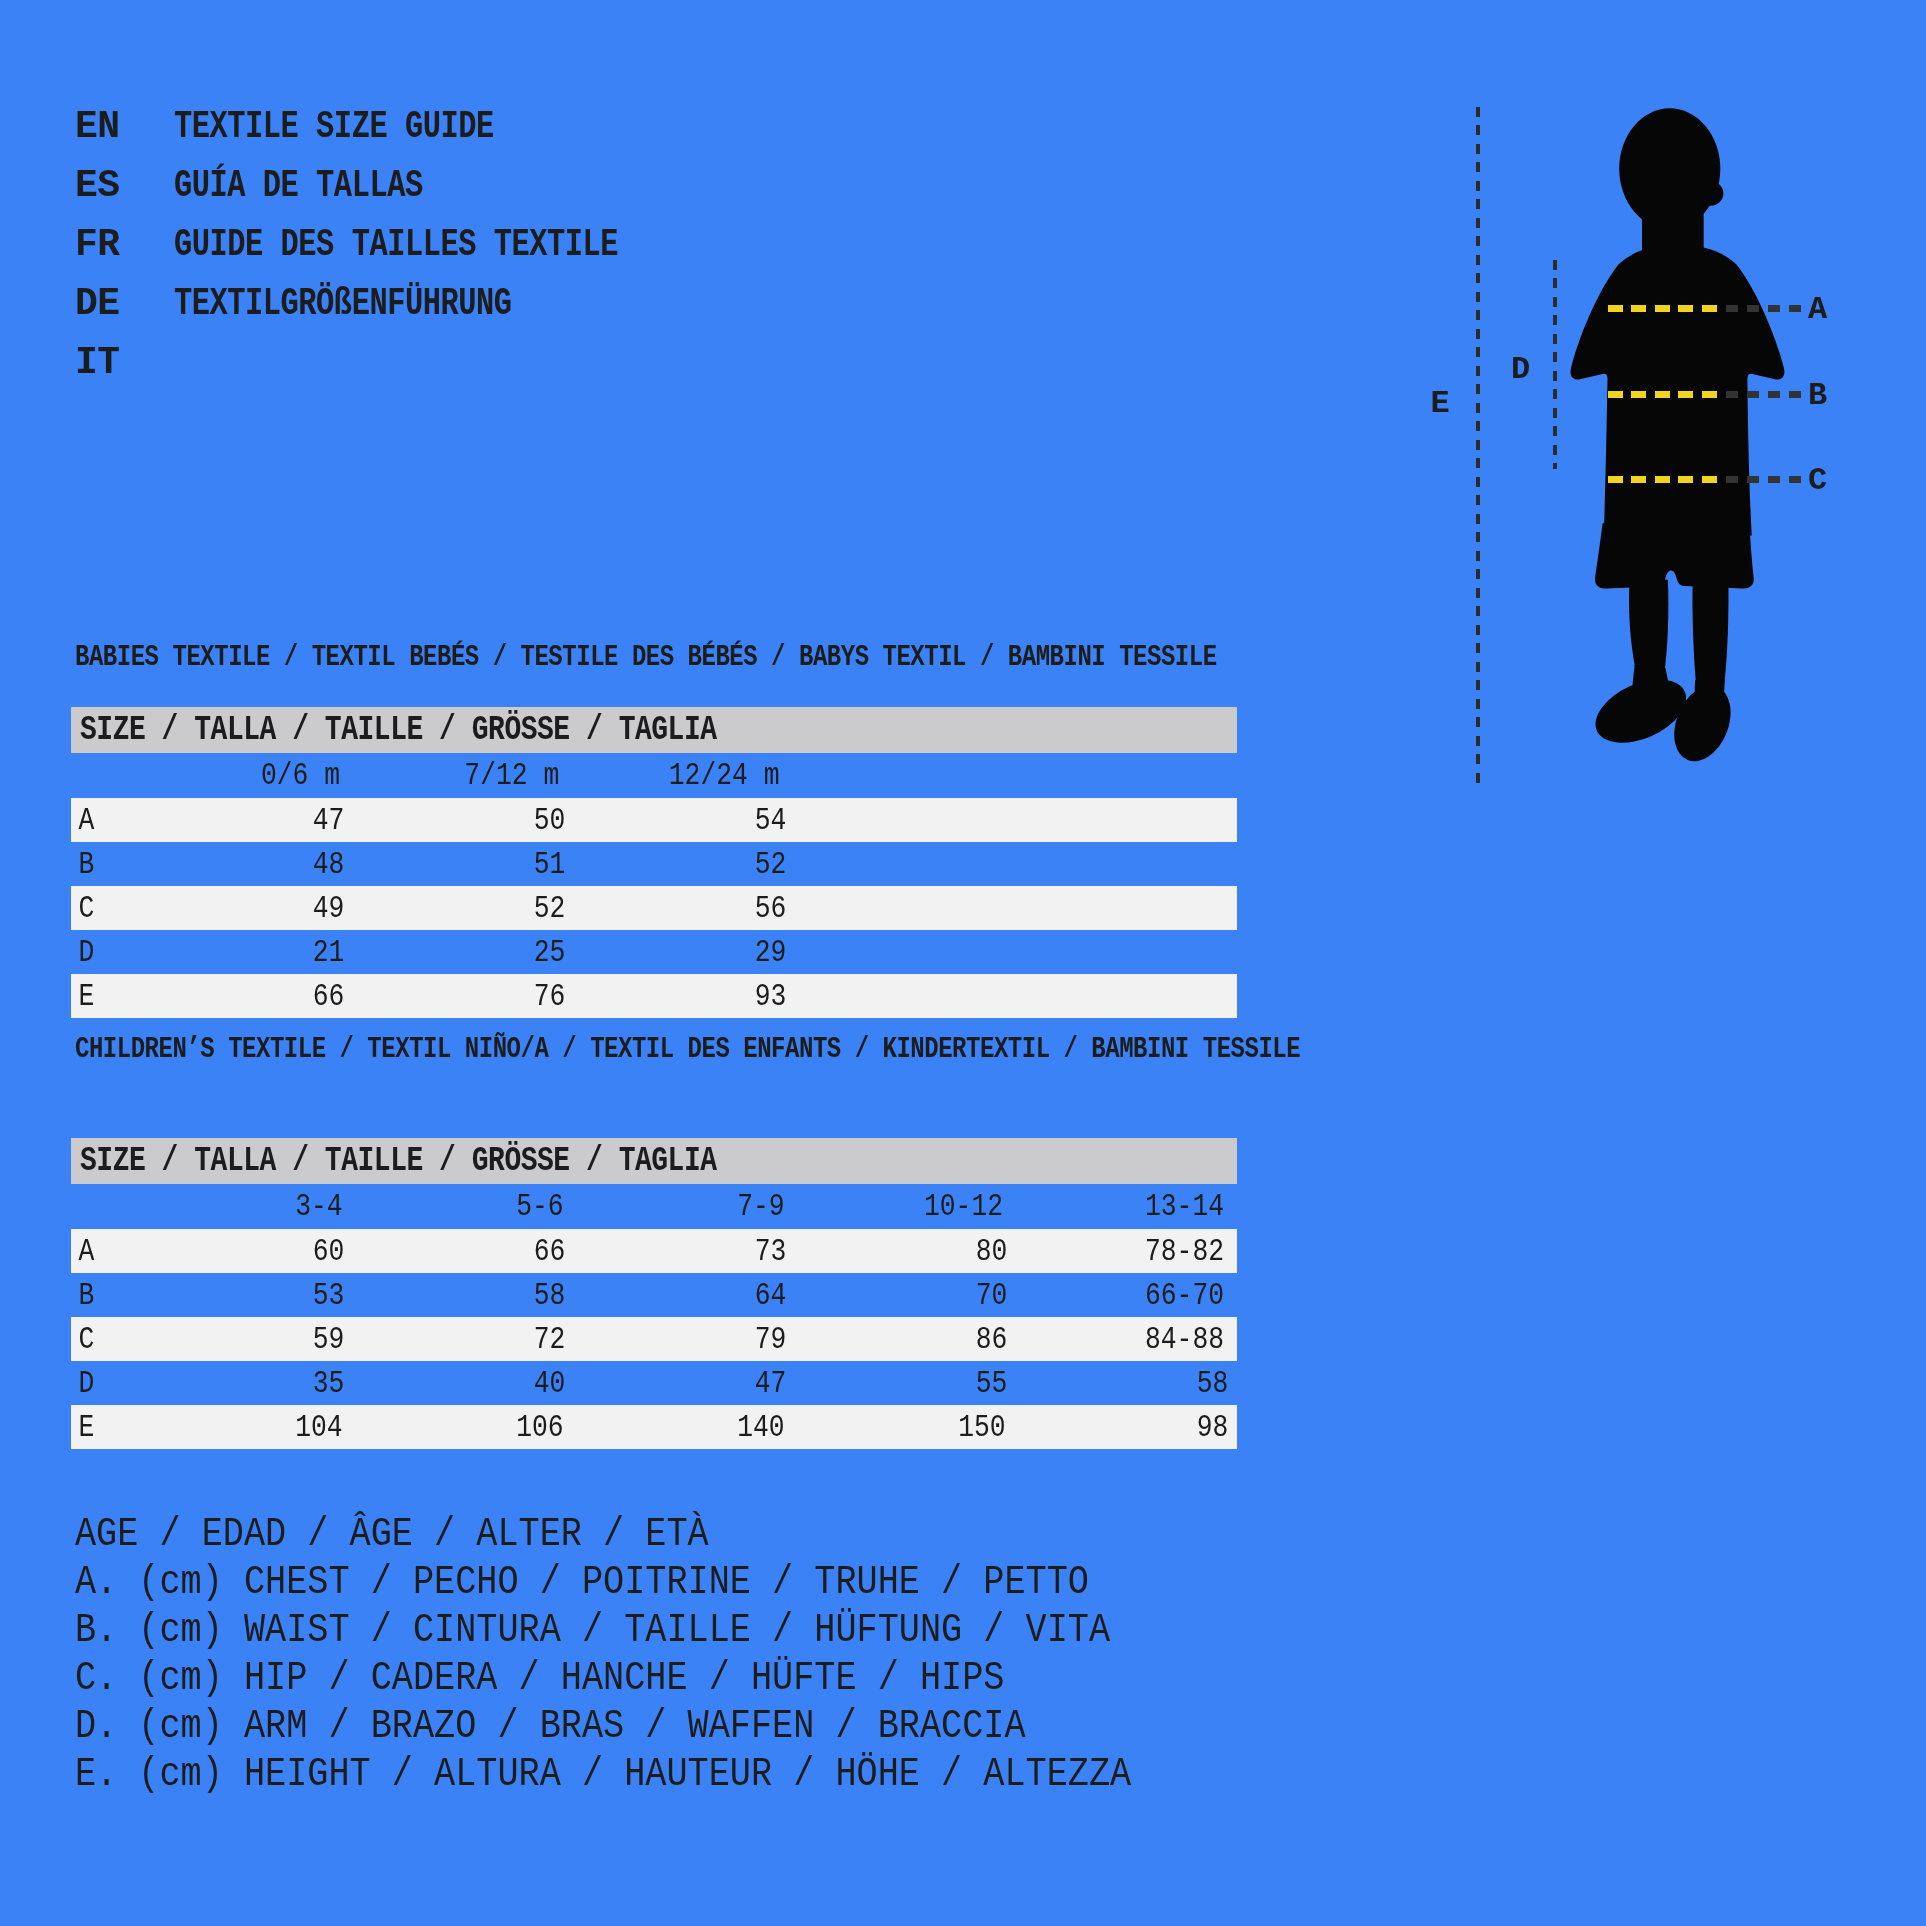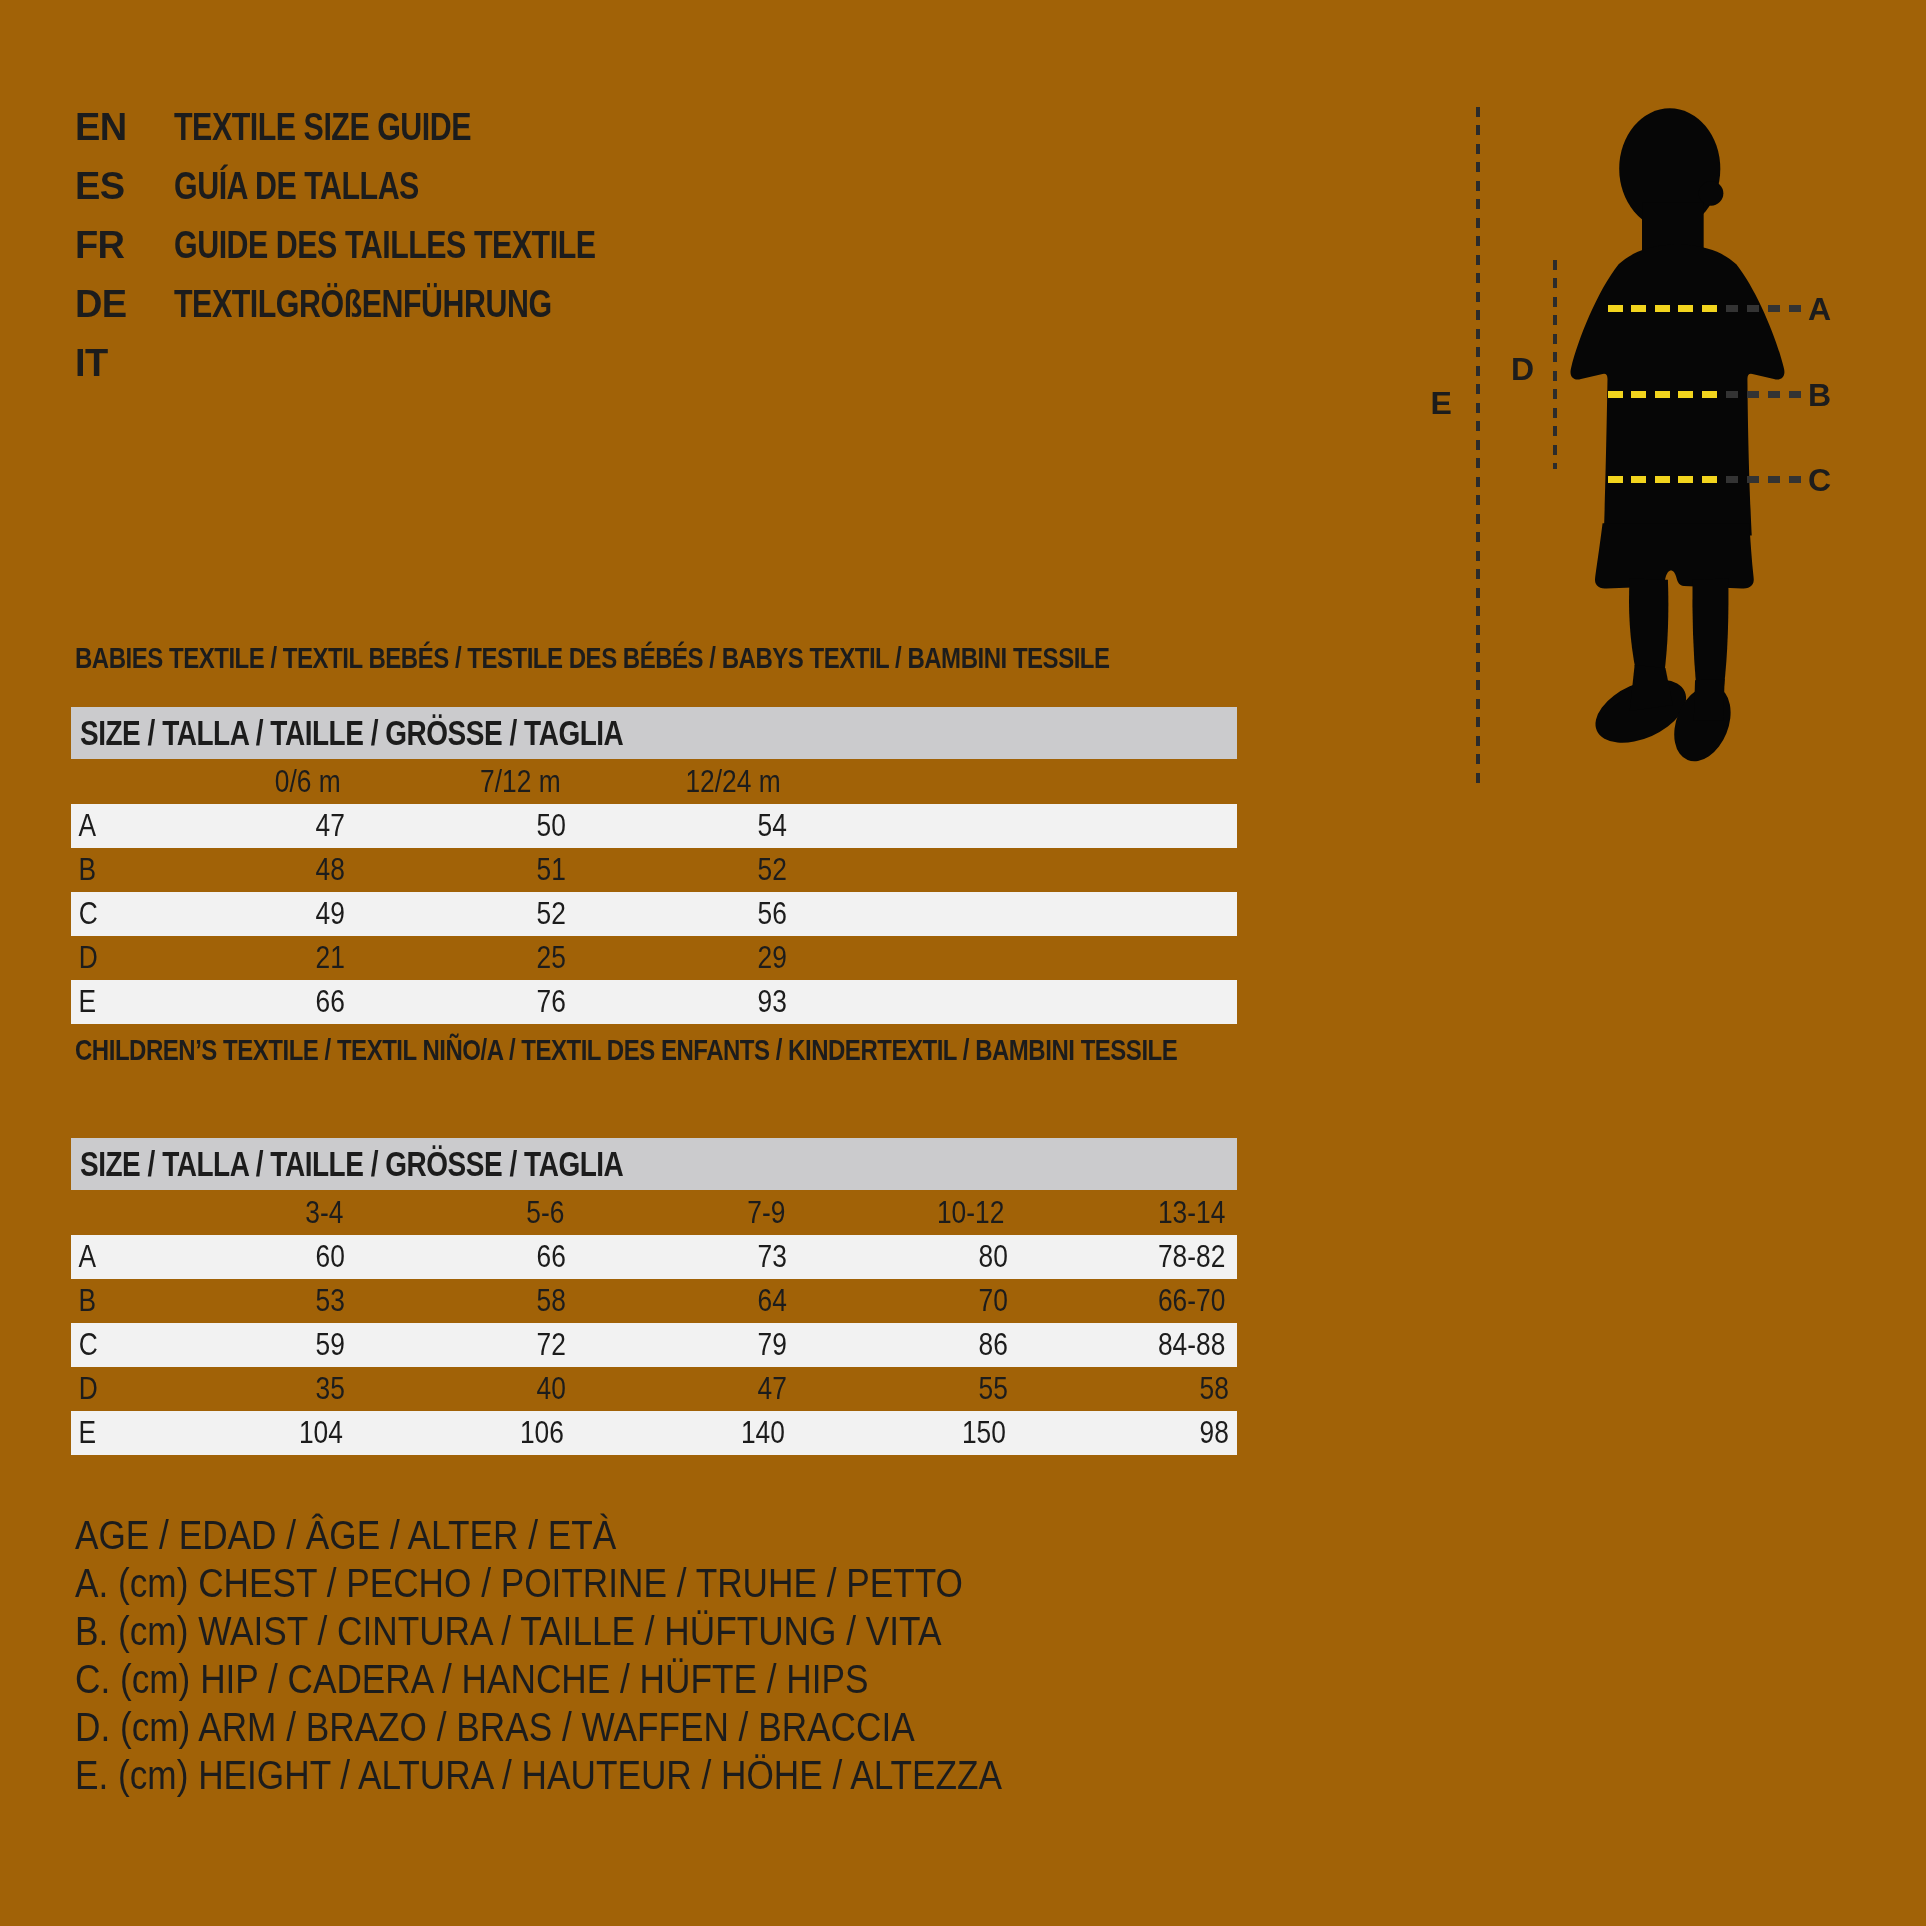--- a/index.html
+++ b/index.html
@@ -1,20 +1,20 @@
 <!DOCTYPE html>
 <html style="font-size:10px"><head>
 <meta charset="utf-8">
 <style>
   html,body{margin:0;padding:0;background:#ffffff;}
   .page{
     position:relative;
     width:1926px;height:1926px;
-    background:#a16207;
-    font-family:Liberation Sans, sans-serif;
+    background:#3b82f6;
+    font-family:Liberation Mono, monospace;
     color:#1c1c1c;
     overflow:hidden;
   }
   
   .cx{display:inline-block;transform:scaleX(0.80);transform-origin:0 50%;white-space:nowrap;}
   .cx88{display:inline-block;transform:scaleX(0.88);transform-origin:0 50%;white-space:nowrap;}
   .cxc{display:inline-block;transform:scaleX(0.85);transform-origin:50% 50%;white-space:nowrap;}
 
   
   .langs{position:absolute;left:75px;top:97px;}
@@ -45,21 +45,21 @@
 
   
   .section-title{position:absolute;left:75px;font-size:30px;font-weight:700;line-height:49px;letter-spacing:-0.6px;}
   .title-babies{top:633px;}
   .title-children{top:1025px;}
 
   
   .table{position:absolute;left:71px;width:1166px;}
   .t-babies{top:707px;}
   .t-children{top:1138px;}
-  .size-bar{height:52px;background:#cbcbcd;display:flex;align-items:center;padding-left:8.6px;
+  .size-bar{height:46px;background:#cbcbcd;display:flex;align-items:center;padding-left:8.6px;
             font-size:35px;font-weight:700;letter-spacing:-0.6px;box-sizing:border-box;}
   .trow{display:flex;align-items:center;height:44px;font-size:31px;font-weight:400;}
   .trow.cols{height:45px;}
   .trow.stripe{background:#f2f2f2;}
   .tcell{box-sizing:border-box;}
   .tcell.rlabel{width:55px;padding-left:6.2px;}
   .tcell.val{width:221px;text-align:right;}
 
   
   .legend{position:absolute;left:75px;top:1511px;}

